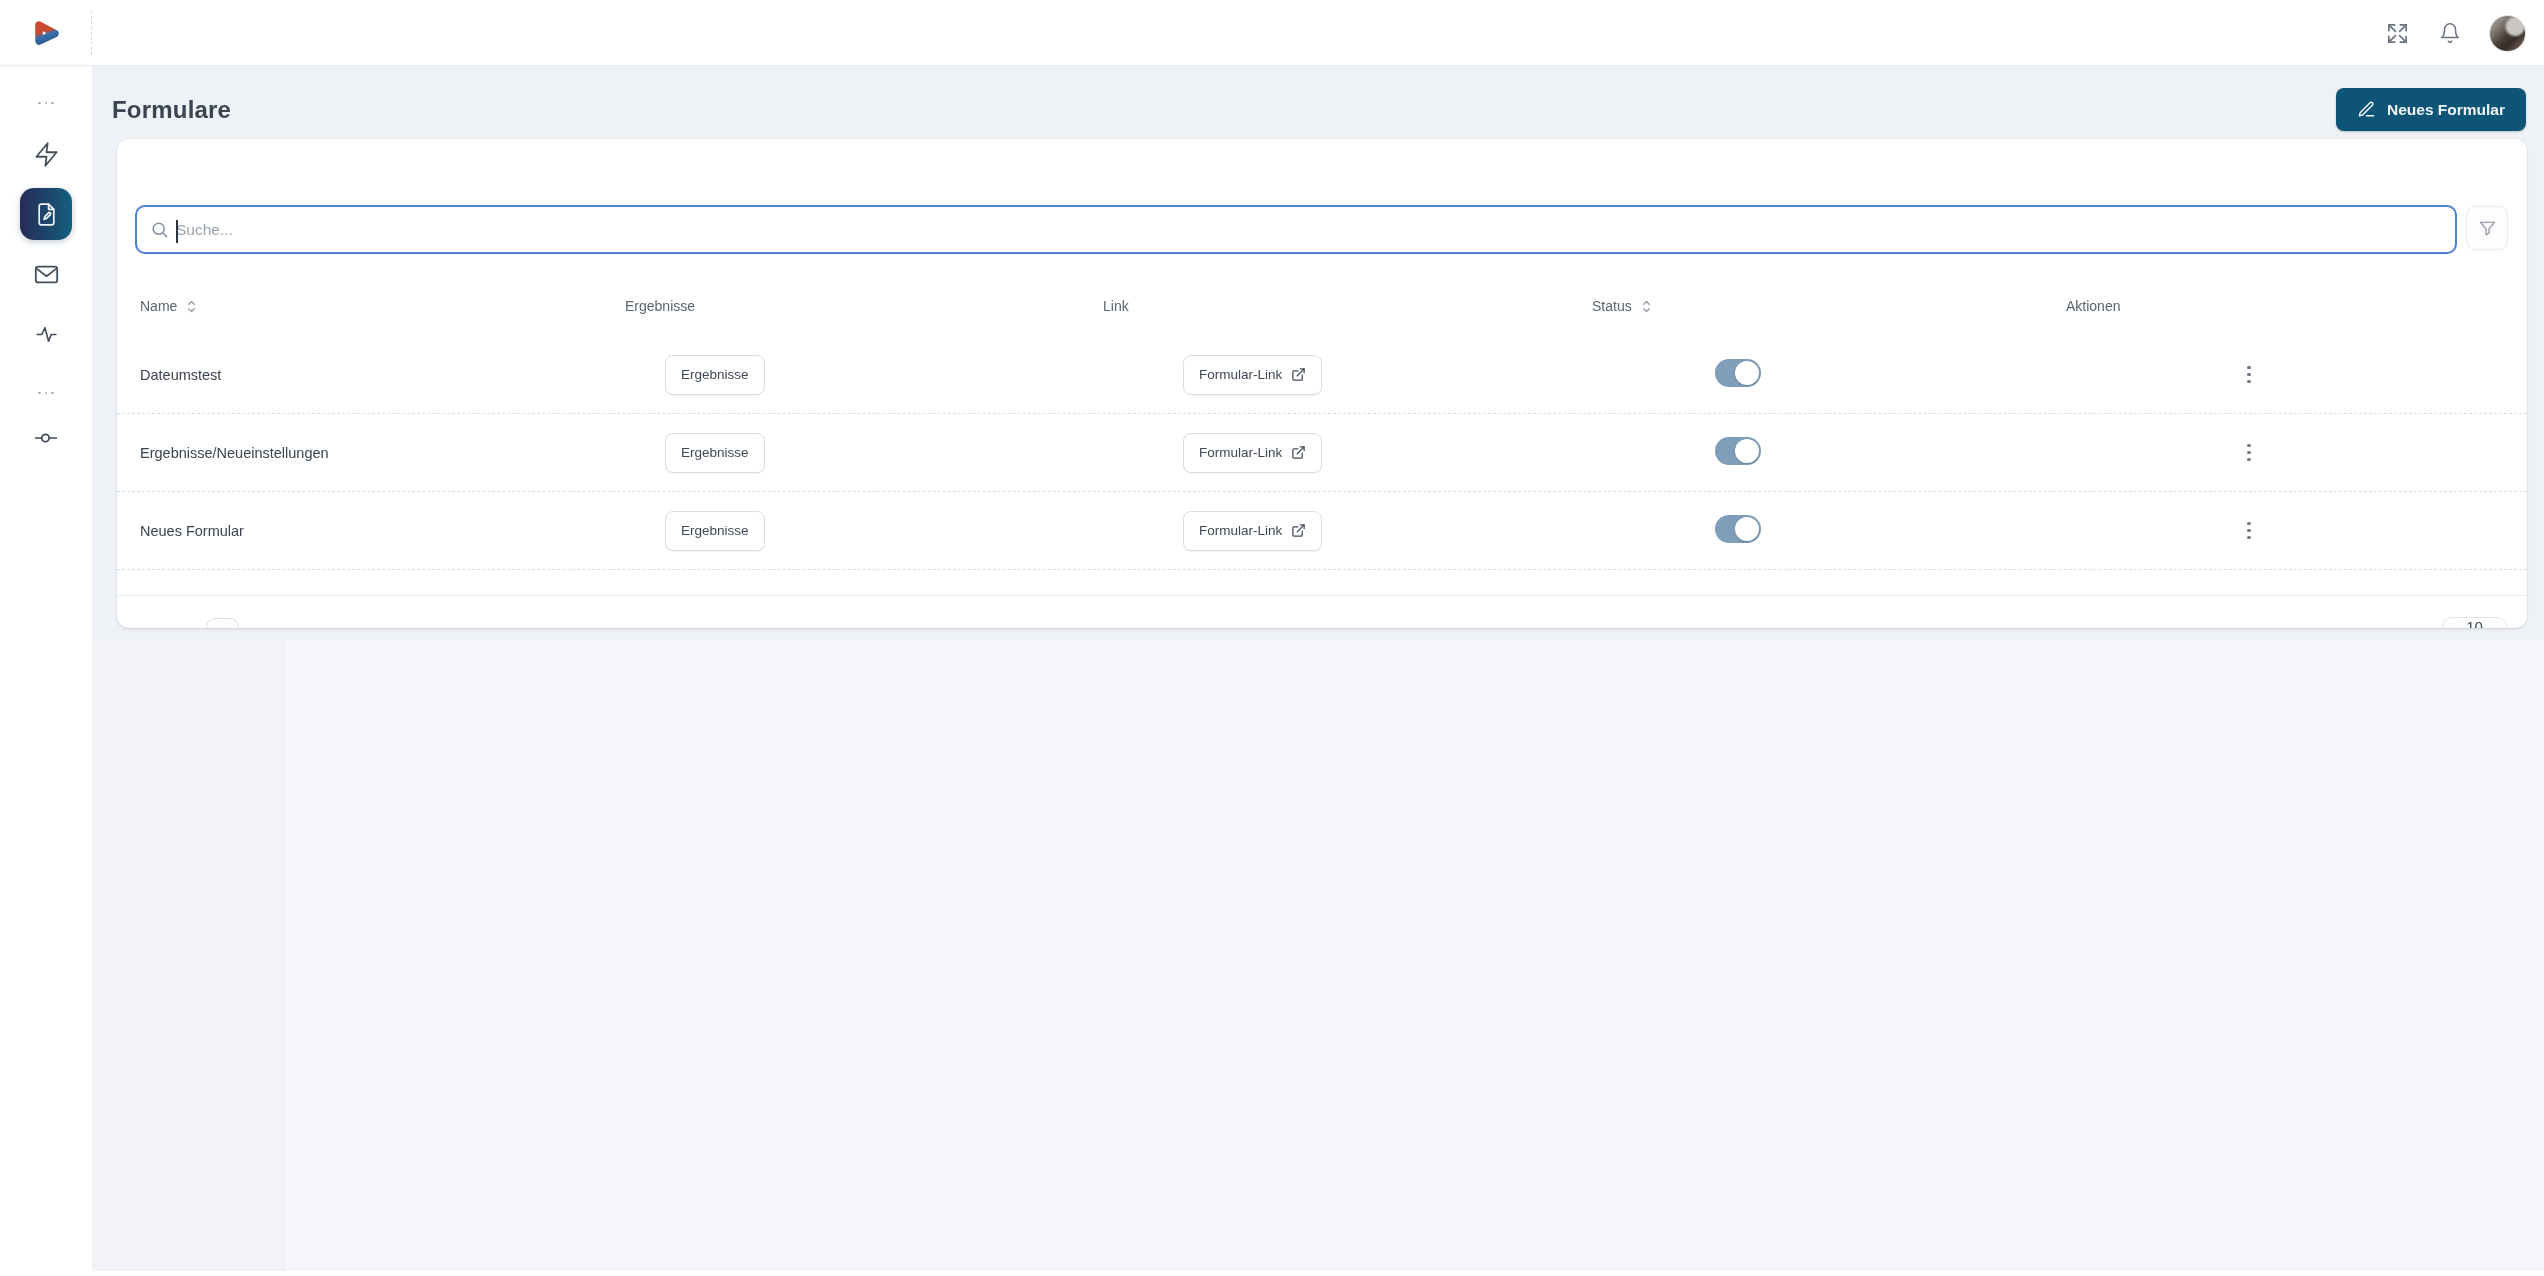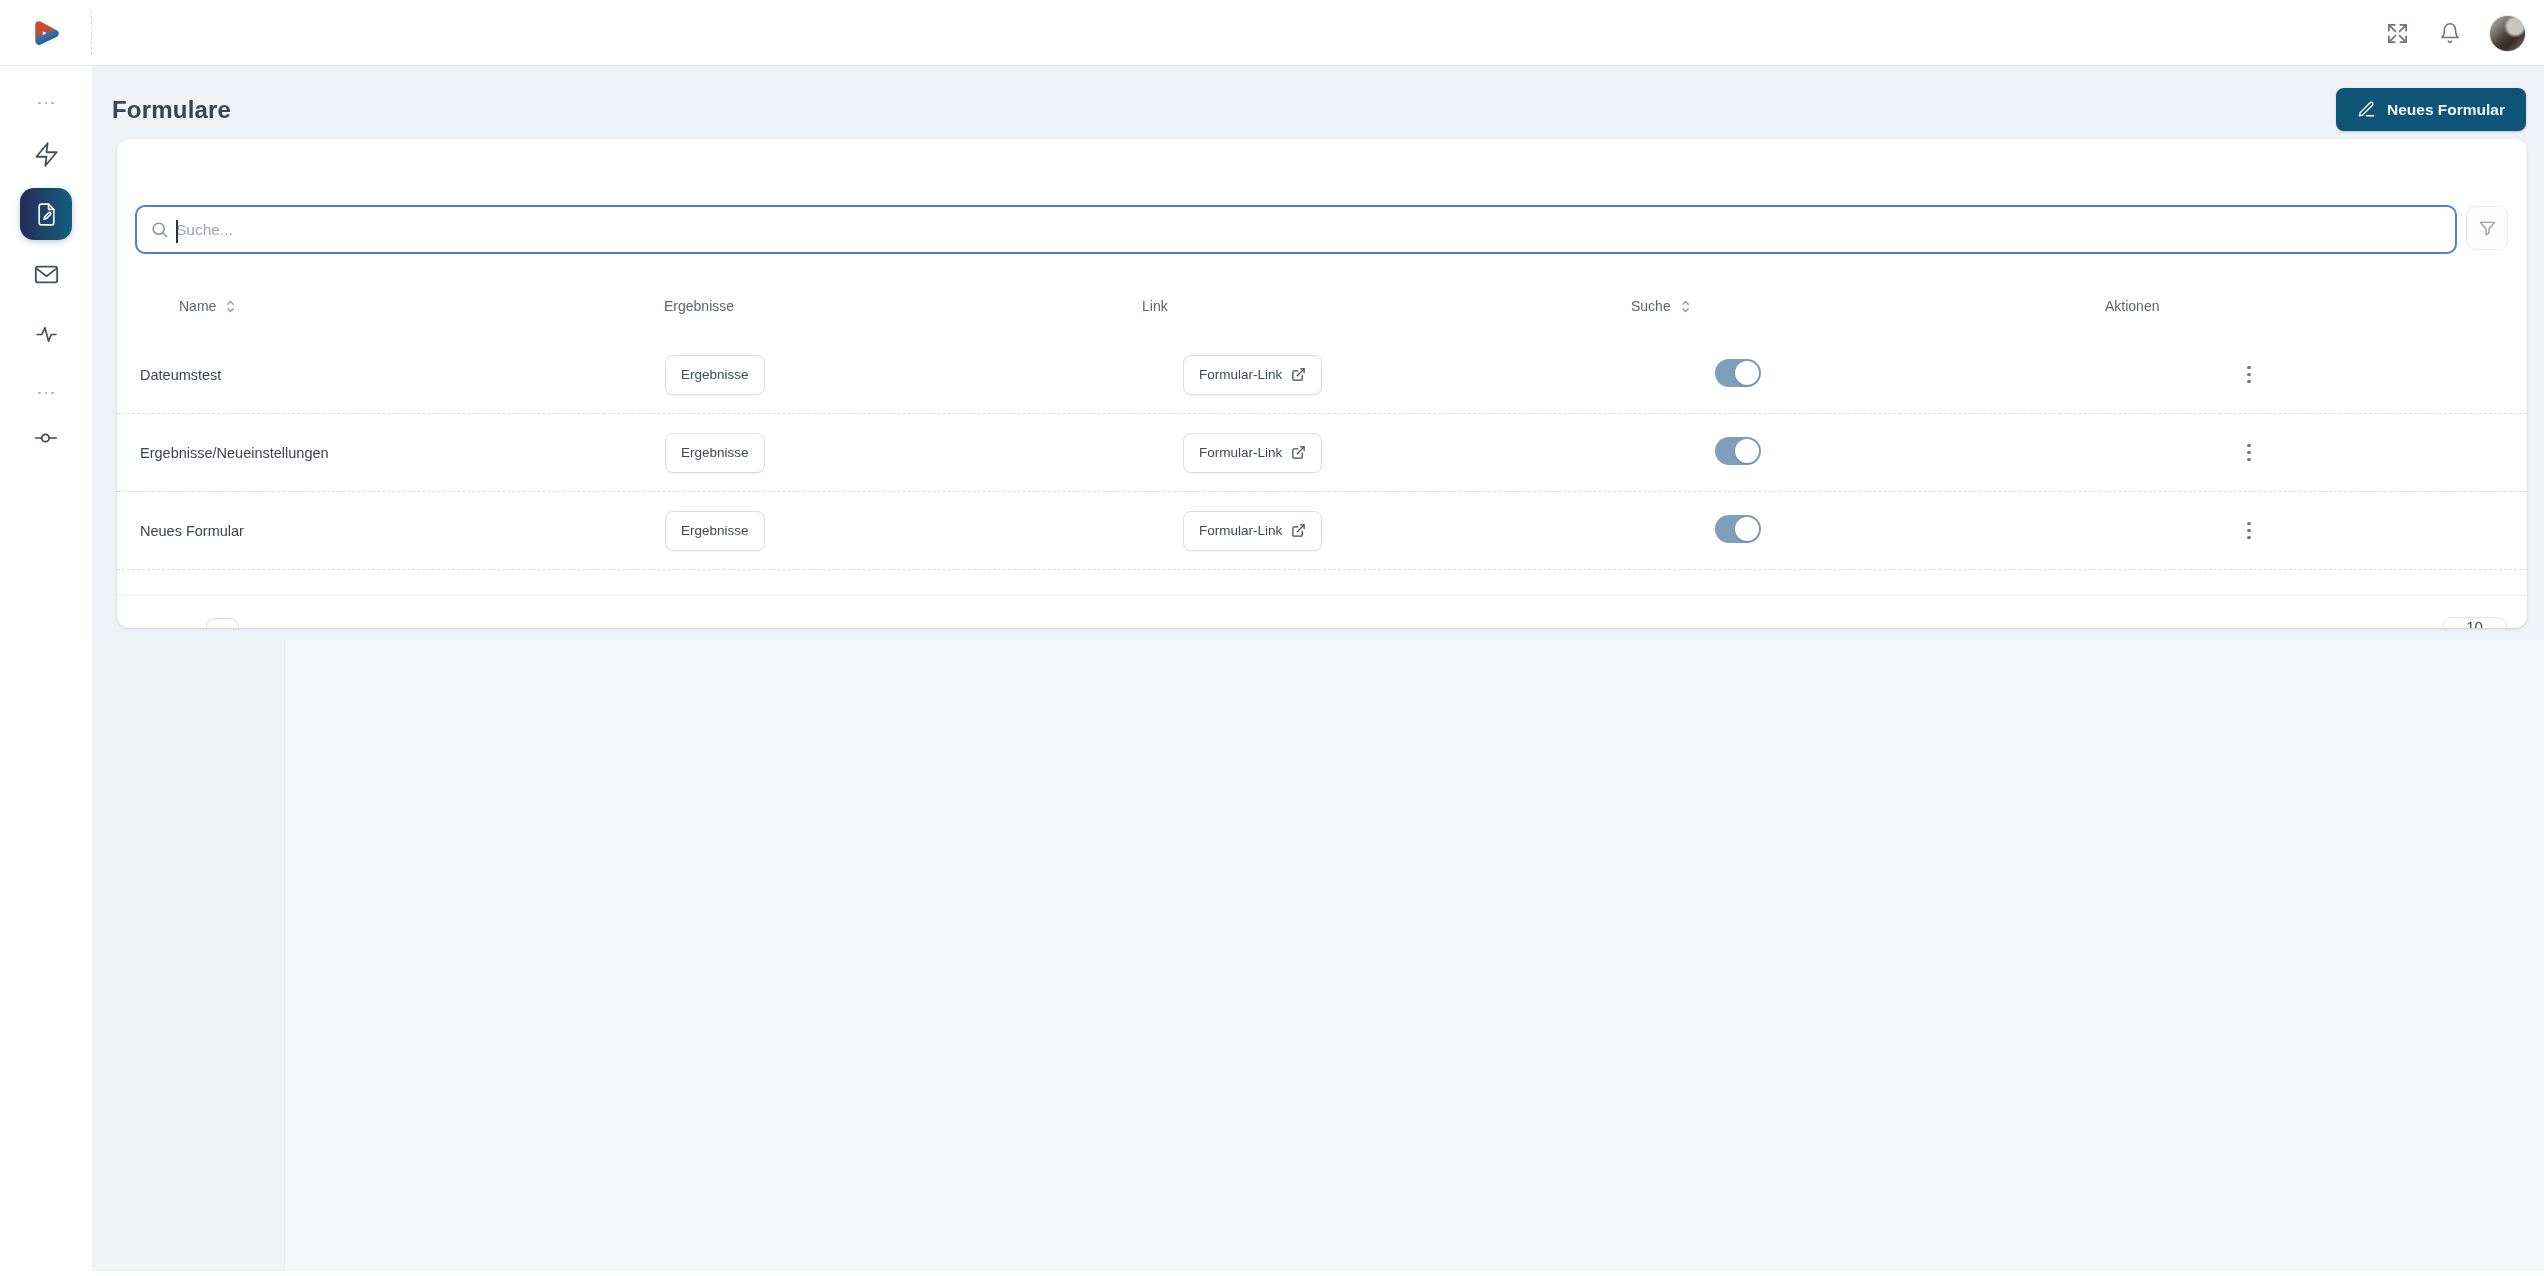--- a/index.html
+++ b/index.html
@@ -69,21 +69,21 @@
     font-family:"Liberation Sans",sans-serif; }
   .search-input::placeholder { color:#9aa2ad; }
   .caret { position:absolute; left:39px; top:13px; width:1.6px; height:23px; background:#2b3440; }
   .filter-btn { position:absolute; left:2349px; top:19px; width:42px; height:44px;
     background:#fdfdfe; border:1px solid #e8eaee; border-radius:9px; display:flex;
     align-items:center; justify-content:center; cursor:pointer; }
 
   
   .tbl-header, .tbl-row { display:grid; grid-template-columns:485px 478px 489px 474px 1fr;
     align-items:center; padding:0 23px; }
-  .tbl-header { height:60px; margin-top:22px;margin-left:39px; }
+  .tbl-header { height:60px; margin-top:22px; }
   .th { font-size:14px; font-weight:500; color:#5b6572; display:flex; align-items:center; gap:9px; }
   .sort-ic { display:inline-flex; cursor:pointer; }
   .tbl-row { height:78px; border-bottom:1px dashed #dadee4;gap:40px; }
   .cell-name { font-size:14.5px; color:#3b4450; }
   .cell-btn { height:40px; padding:0 15px; background:#fff; border:1px solid #d9dde2;
     border-radius:8px; font-size:13.5px; font-weight:500; color:#3f4956; cursor:pointer;
     display:inline-flex; align-items:center; gap:9px; width:max-content;
     font-family:"Liberation Sans",sans-serif; box-shadow:0 1px 1px rgba(16,24,40,.04); }
   .toggle { position:relative; width:46px; height:28px; border-radius:14px; background:#7f9eba;
     border:none; cursor:pointer; margin-left:3px; }
@@ -243,21 +243,21 @@
           </svg>
         </span>
       </div>
       <div class="th">
         <span>Ergebnisse</span>
       </div>
       <div class="th">
         <span>Link</span>
       </div>
       <div class="th">
-        <span>Suche</span>
+        <span>Status</span>
         <span class="sort-ic">
           <svg width="11" height="15" viewBox="0 0 12 16" fill="none" stroke="#97a1ad" stroke-width="1.6" stroke-linecap="round" stroke-linejoin="round">
             <path d="M3 5.5 6 2.5 9 5.5"></path>
               <path d="M3 10.5 6 13.5 9 10.5"></path>
           </svg>
         </span>
       </div>
       <div class="th">
         <span>Aktionen</span>
       </div>

